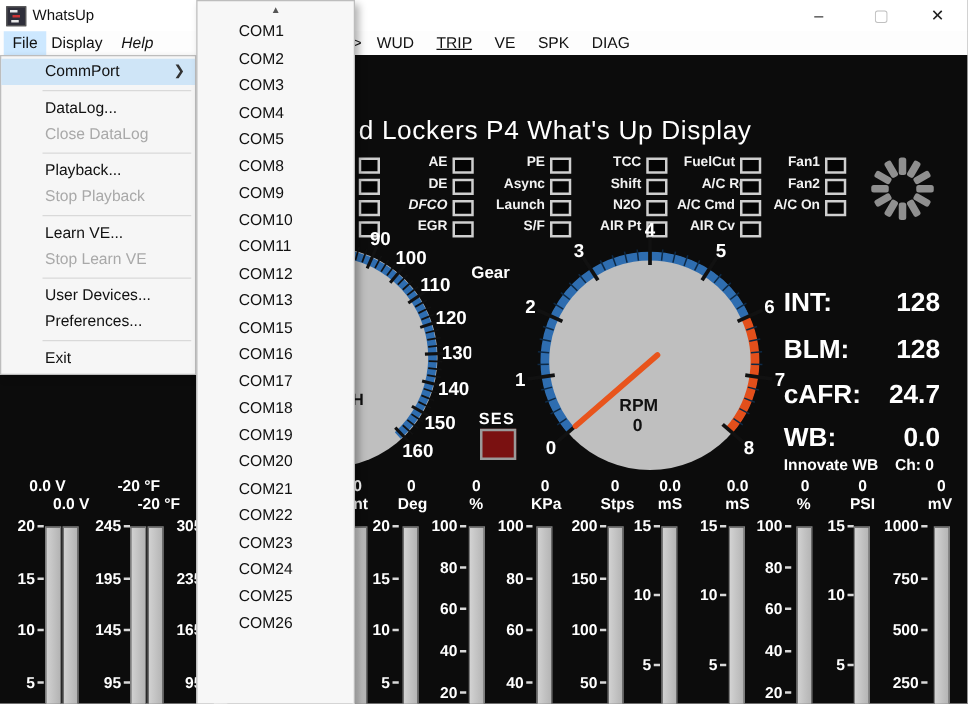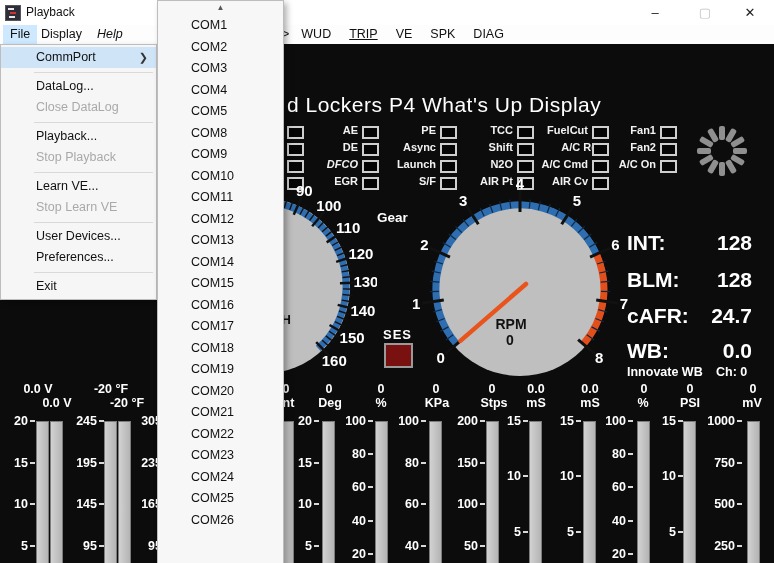--- a/index.html
+++ b/index.html
@@ -409,21 +409,21 @@
         <div class="bar abs" style="left: 747px; width: 13px;"></div>
       </div>
   </div>
 
   <div id="titlebar" class="abs">
     <div id="app-icon" class="abs">
       <i style="left:2px;top:2px;width:6px;height:2px"></i>
       <i style="left:4px;top:6px;width:6px;height:2px;background:#c33"></i>
       <i style="left:3px;top:10px;width:6px;height:2px"></i>
     </div>
-    <span id="win-title" class="abs">Playback</span>
+    <span id="win-title" class="abs">WhatsUp</span>
     <span class="winbtn abs" style="left:638px">–</span>
     <span class="winbtn abs" id="btn-max" style="left:688px">▢</span>
     <span class="winbtn abs" style="left:733px">✕</span>
   </div>
 
   <div id="menubar" class="abs">
     <div id="mb-left">
         <div class="mb-item mb-open" style="left: 3px;">File</div>
         <div class="mb-item" style="left: 34px;">Display</div>
         <div class="mb-item" style="left: 90px; font-style: italic;">Help</div>
@@ -463,21 +463,20 @@
         <div class="com-item">COM2</div>
         <div class="com-item">COM3</div>
         <div class="com-item">COM4</div>
         <div class="com-item">COM5</div>
         <div class="com-item">COM8</div>
         <div class="com-item">COM9</div>
         <div class="com-item">COM10</div>
         <div class="com-item">COM11</div>
         <div class="com-item">COM12</div>
         <div class="com-item">COM13</div>
-        <div class="com-item">COM14</div>
         <div class="com-item">COM15</div>
         <div class="com-item">COM16</div>
         <div class="com-item">COM17</div>
         <div class="com-item">COM18</div>
         <div class="com-item">COM19</div>
         <div class="com-item">COM20</div>
         <div class="com-item">COM21</div>
         <div class="com-item">COM22</div>
         <div class="com-item">COM23</div>
         <div class="com-item">COM24</div>

